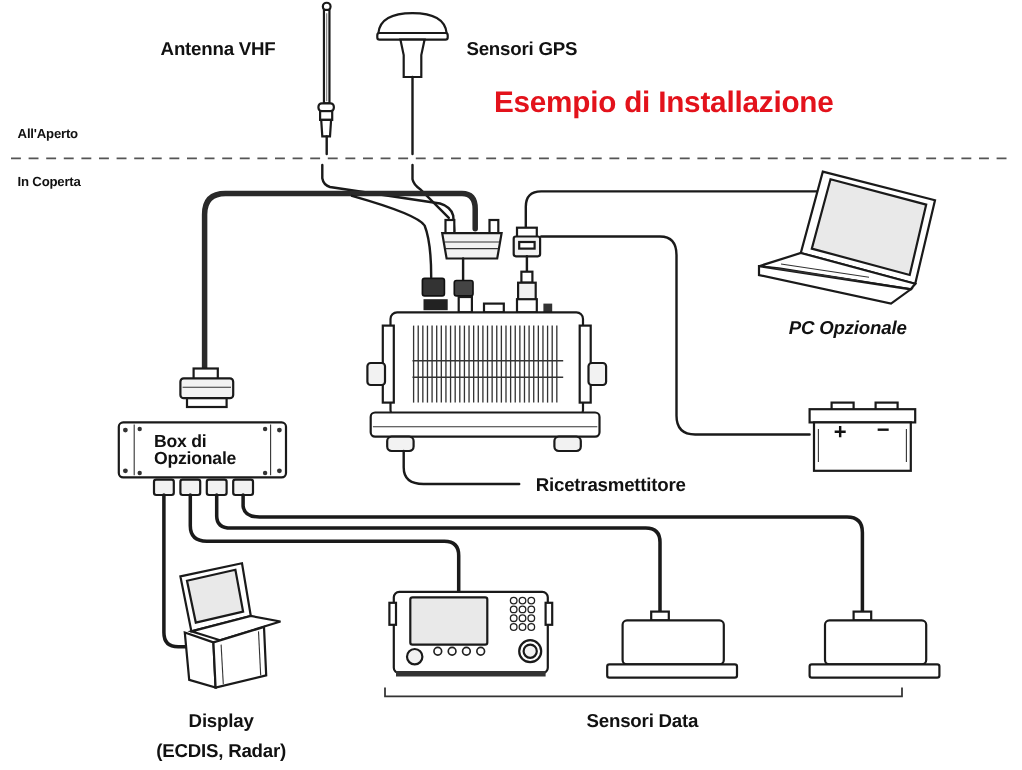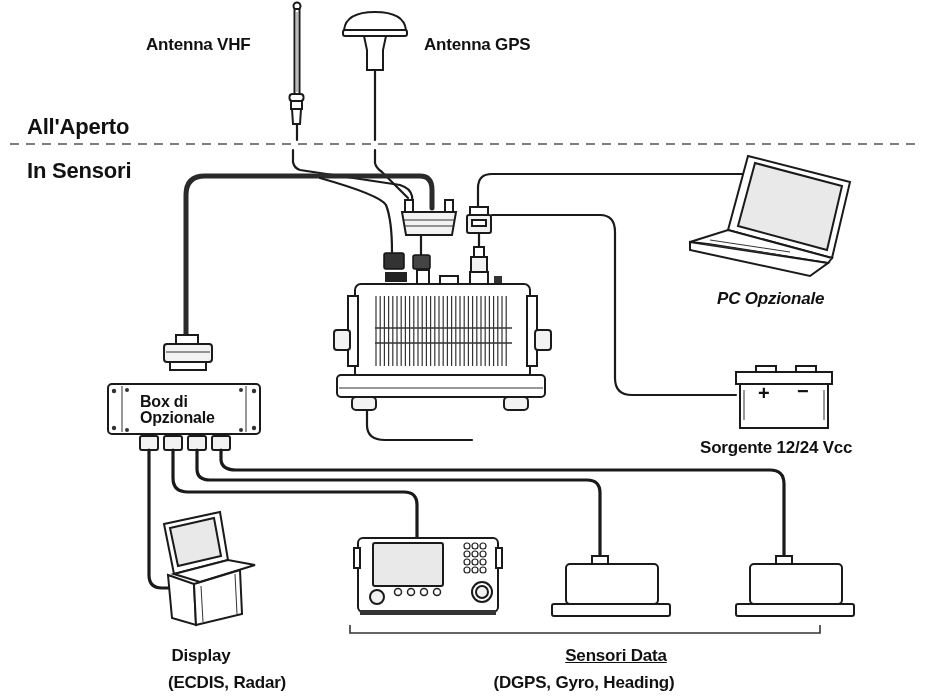--- a/index.html
+++ b/index.html
@@ -3,21 +3,21 @@
 <meta charset="utf-8">
 <style>
   html, body { margin:0; padding:0; background:#ffffff; }
   body { width:929px; height:700px; position:relative; overflow:hidden;
          font-family:"Liberation Sans", sans-serif; }
   #stage { position:absolute; left:0; top:0; width:929px; height:496px; }
   .lbl { position:absolute; font-weight:bold; color:#111; white-space:nowrap;
          font-family:"Liberation Sans", sans-serif; letter-spacing:-0.2px; }
   .lbl.c { text-align:center; transform:translateX(-50%); }
   .title { color:#e3121b; font-size:27px; }
-  .zone { font-size:22px;margin-left:11px; }
+  .zone { font-size:12px; }
   .dev { font-size:17px; }
   .small { font-size:16px; line-height:16px; }
   svg .cable { fill:none; stroke:#1a1a1a; stroke-width:3.2; stroke-linecap:round; stroke-linejoin:round; }
   svg .cable-thin { fill:none; stroke:#1a1a1a; stroke-width:2.2; stroke-linecap:round; }
   svg .cable-thick { fill:none; stroke:#2a2a2a; stroke-width:5; stroke-linecap:round; stroke-linejoin:round; }
   svg .outl { fill:#ffffff; stroke:#1a1a1a; stroke-width:2; }
   svg .outl-g { fill:#f2f2f2; stroke:#1a1a1a; stroke-width:2; }
   svg .screen { fill:#e9e9e9; stroke:#1a1a1a; stroke-width:2; }
   svg .fin { stroke:#333; stroke-width:1.2; }
   svg .dash { stroke:#555; stroke-width:1.6; stroke-dasharray:9 7; }
@@ -226,29 +226,29 @@
     <rect x="776" y="556" width="16" height="8" class="outl"></rect>
     <rect x="750" y="564" width="92" height="40" rx="4" class="outl"></rect>
     <rect x="736" y="604" width="118" height="12" rx="2" class="outl"></rect>
   </g>
 
   <path d="M350 625 L350 633 L820 633 L820 625" fill="none" stroke="#333" stroke-width="1.6"></path>
 </svg>
 
 
 <div class="lbl dev" style="left:146px; top:35px;">Antenna VHF</div>
-<div class="lbl dev" style="left:424px; top:35px;">Antenna GPS</div>
+<div class="lbl dev" style="left:424px; top:35px;">Sensori GPS</div>
+<div class="lbl title" style="left:449px; top:78px;">Esempio di Installazione</div>
 <div class="lbl zone" style="left:16px; top:114px;">All'Aperto</div>
-<div class="lbl zone" style="left:16px; top:158px;">In Sensori</div>
+<div class="lbl zone" style="left:16px; top:158px;">In Coperta</div>
 
 <div class="lbl dev" style="left:717px; top:289px;font-style:italic;">PC Opzionale</div>
 <div class="lbl" style="left:758px; top:382px; font-size:20px;">+</div>
 <div class="lbl" style="left:797px; top:380px; font-size:20px;">−</div>
-<div class="lbl dev" style="left:700px; top:438px;">Sorgente 12/24 Vcc</div>
+<div class="lbl dev" style="left:487px; top:431px;">Ricetrasmettitore</div>
 
 <div class="lbl small" style="left:140px; top:394px;">Box di</div>
 <div class="lbl small" style="left:140px; top:410px;">Opzionale</div>
 
 <div class="lbl dev c" style="left:201px; top:646px;">Display</div>
-<div class="lbl dev c" style="left:201px; top:673px;margin-left:26px;">(ECDIS, Radar)</div>
-<div class="lbl dev c" style="left:616px; top:646px;text-decoration:underline;">Sensori Data</div>
-<div class="lbl dev c" style="left:584px; top:673px;">(DGPS, Gyro, Heading)</div>
+<div class="lbl dev c" style="left:201px; top:673px;">(ECDIS, Radar)</div>
+<div class="lbl dev c" style="left:584px; top:646px;">Sensori Data</div>
 </div>
 
 </body></html>

